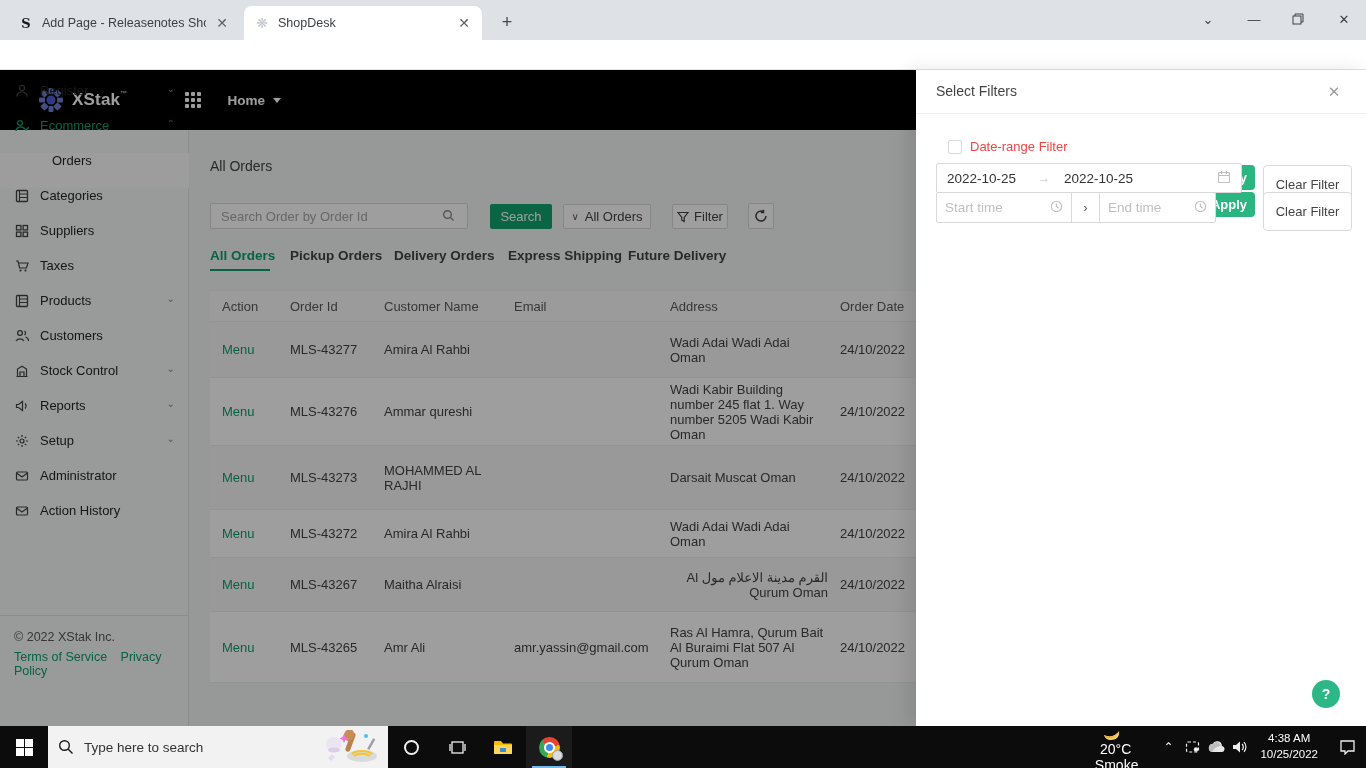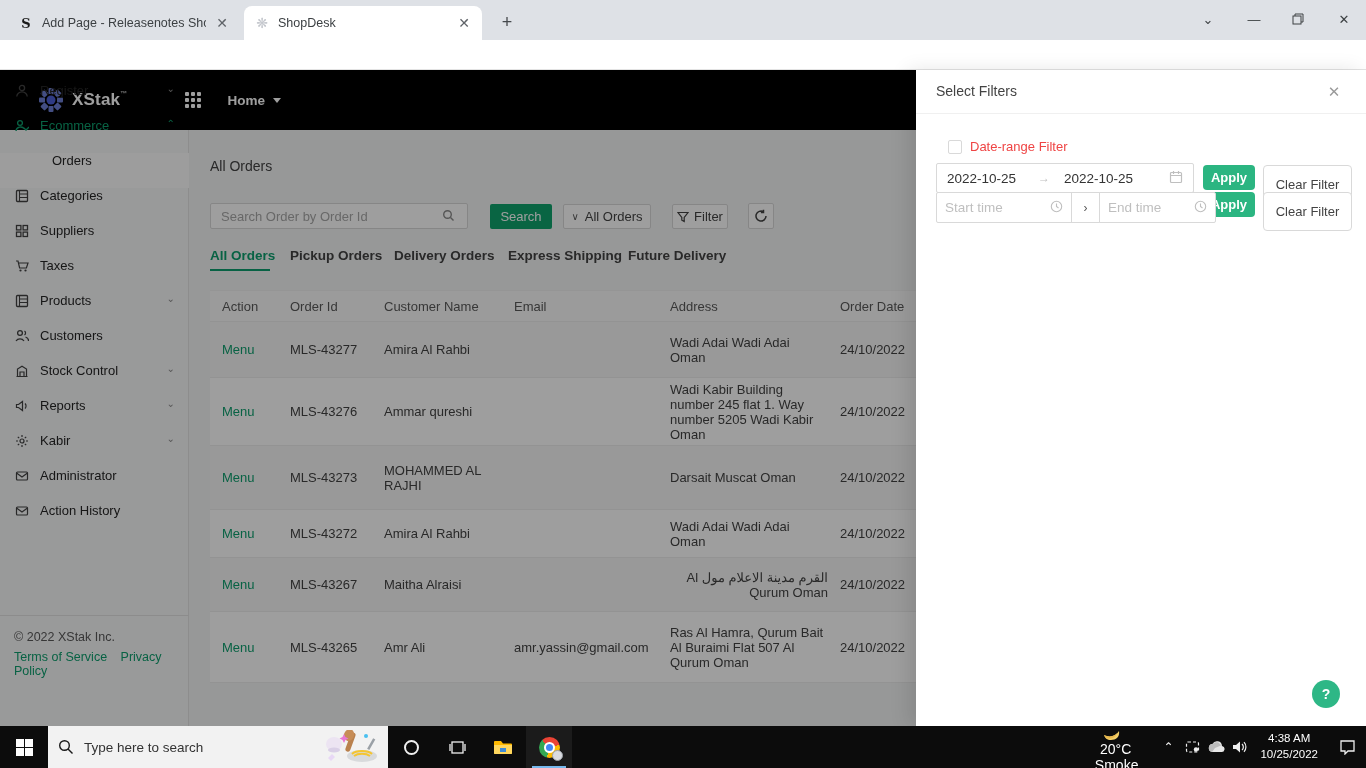--- a/index.html
+++ b/index.html
@@ -86,21 +86,21 @@
   #dim-overlay { left:0; top:70px; width:916px; height:656px; background:rgba(0,0,0,0.38); z-index:5; }
 
   
   #filter-panel { left:916px; top:70px; width:450px; height:656px; background:#fff; z-index:6; box-shadow:-8px 0 18px rgba(0,0,0,.10); }
   #fp-title { left:20px; top:13px; font-size:14px; color:#434343; }
   #fp-close { left:408px; top:12px; width:20px; height:20px; color:#9a9a9a; font-size:15px; text-align:center; line-height:20px; }
   #fp-divider { left:0; top:43px; width:450px; height:1px; background:#f0f0f0; }
   .cb-row { position:absolute; left:32px; display:flex; align-items:center; font-size:13px; color:#ef4444; z-index:1; }
   .cb { width:14px; height:14px; border:1px solid #d9d9d9; border-radius:2px; background:#fff; margin-right:8px; flex:0 0 14px; }
   #cb-date { top:69px; } #cb-time { top:84px;margin-top:28px; }
-  #date-range { left:20px; top:93px; width:258px; height:30px; background:#fff; border:1px solid #d9d9d9; border-radius:2px; display:flex; align-items:center; padding:0 10px; font-size:13.5px; color:#333; z-index:2; }
+  #date-range { left:20px; top:93px; width:306px; height:30px; background:#fff; border:1px solid #d9d9d9; border-radius:2px; display:flex; align-items:center; padding:0 10px; font-size:13.5px; color:#333; z-index:2; }
   #date-range .arrow { color:#bfbfbf; font-size:12px; margin:0 14px 0 22px; }
   #date-range .cal { margin-left:auto; color:#bfbfbf; }
   .apply-btn { position:absolute; left:287px; width:52px; height:25px; background:#2bb581; color:#fff; font-size:13px; font-weight:bold; border-radius:4px; display:flex; align-items:center; justify-content:center; }
   .clear-btn { position:absolute; left:347px; width:89px; height:39px; background:#fff; border:1px solid #d9d9d9; color:#434343; font-size:13px; border-radius:4px; display:flex; align-items:center; justify-content:center; }
   #apply-date { top:95px; } #clear-date { top:95px; }
   #apply-time { top:122px; } #clear-time { top:122px; }
   #time-row { left:20px; top:122px; display:flex; z-index:2; }
   .time-box { height:31px; background:#fff; border:1px solid #d9d9d9; display:flex; align-items:center; padding:0 8px; }
   #time-start { width:136px; border-radius:2px 0 0 2px; }
   #time-end { width:117px; margin-left:-1px; border-radius:0 2px 2px 0; }
@@ -362,21 +362,21 @@
         <span class="lbl">Reports</span>
         <span class="chev">⌄</span>
       </div>
       <div class="sb-item" style="top:363px">
         <span class="ic">
             <svg width="14" height="14" viewBox="0 0 14 14">
               <circle cx="7" cy="7" r="2" fill="none" stroke="currentColor" stroke-width="1.2"></circle>
               <path d="M7 1v2M7 11v2M1 7h2M11 7h2M2.8 2.8l1.4 1.4M9.8 9.8l1.4 1.4M11.2 2.8L9.8 4.2M4.2 9.8l-1.4 1.4" stroke="currentColor" stroke-width="1.2"></path>
             </svg>
           </span>
-        <span class="lbl">Kabir</span>
+        <span class="lbl">Setup</span>
         <span class="chev">⌄</span>
       </div>
       <div class="sb-item" style="top:398px">
         <span class="ic">
             <svg width="14" height="14" viewBox="0 0 14 14">
               <rect x="1.5" y="3" width="11" height="8" rx="1" fill="none" stroke="currentColor" stroke-width="1.2"></rect>
               <path d="M1.5 4l5.5 4 5.5-4" fill="none" stroke="currentColor" stroke-width="1.2"></path>
             </svg>
           </span>
         <span class="lbl">Administrator</span>

